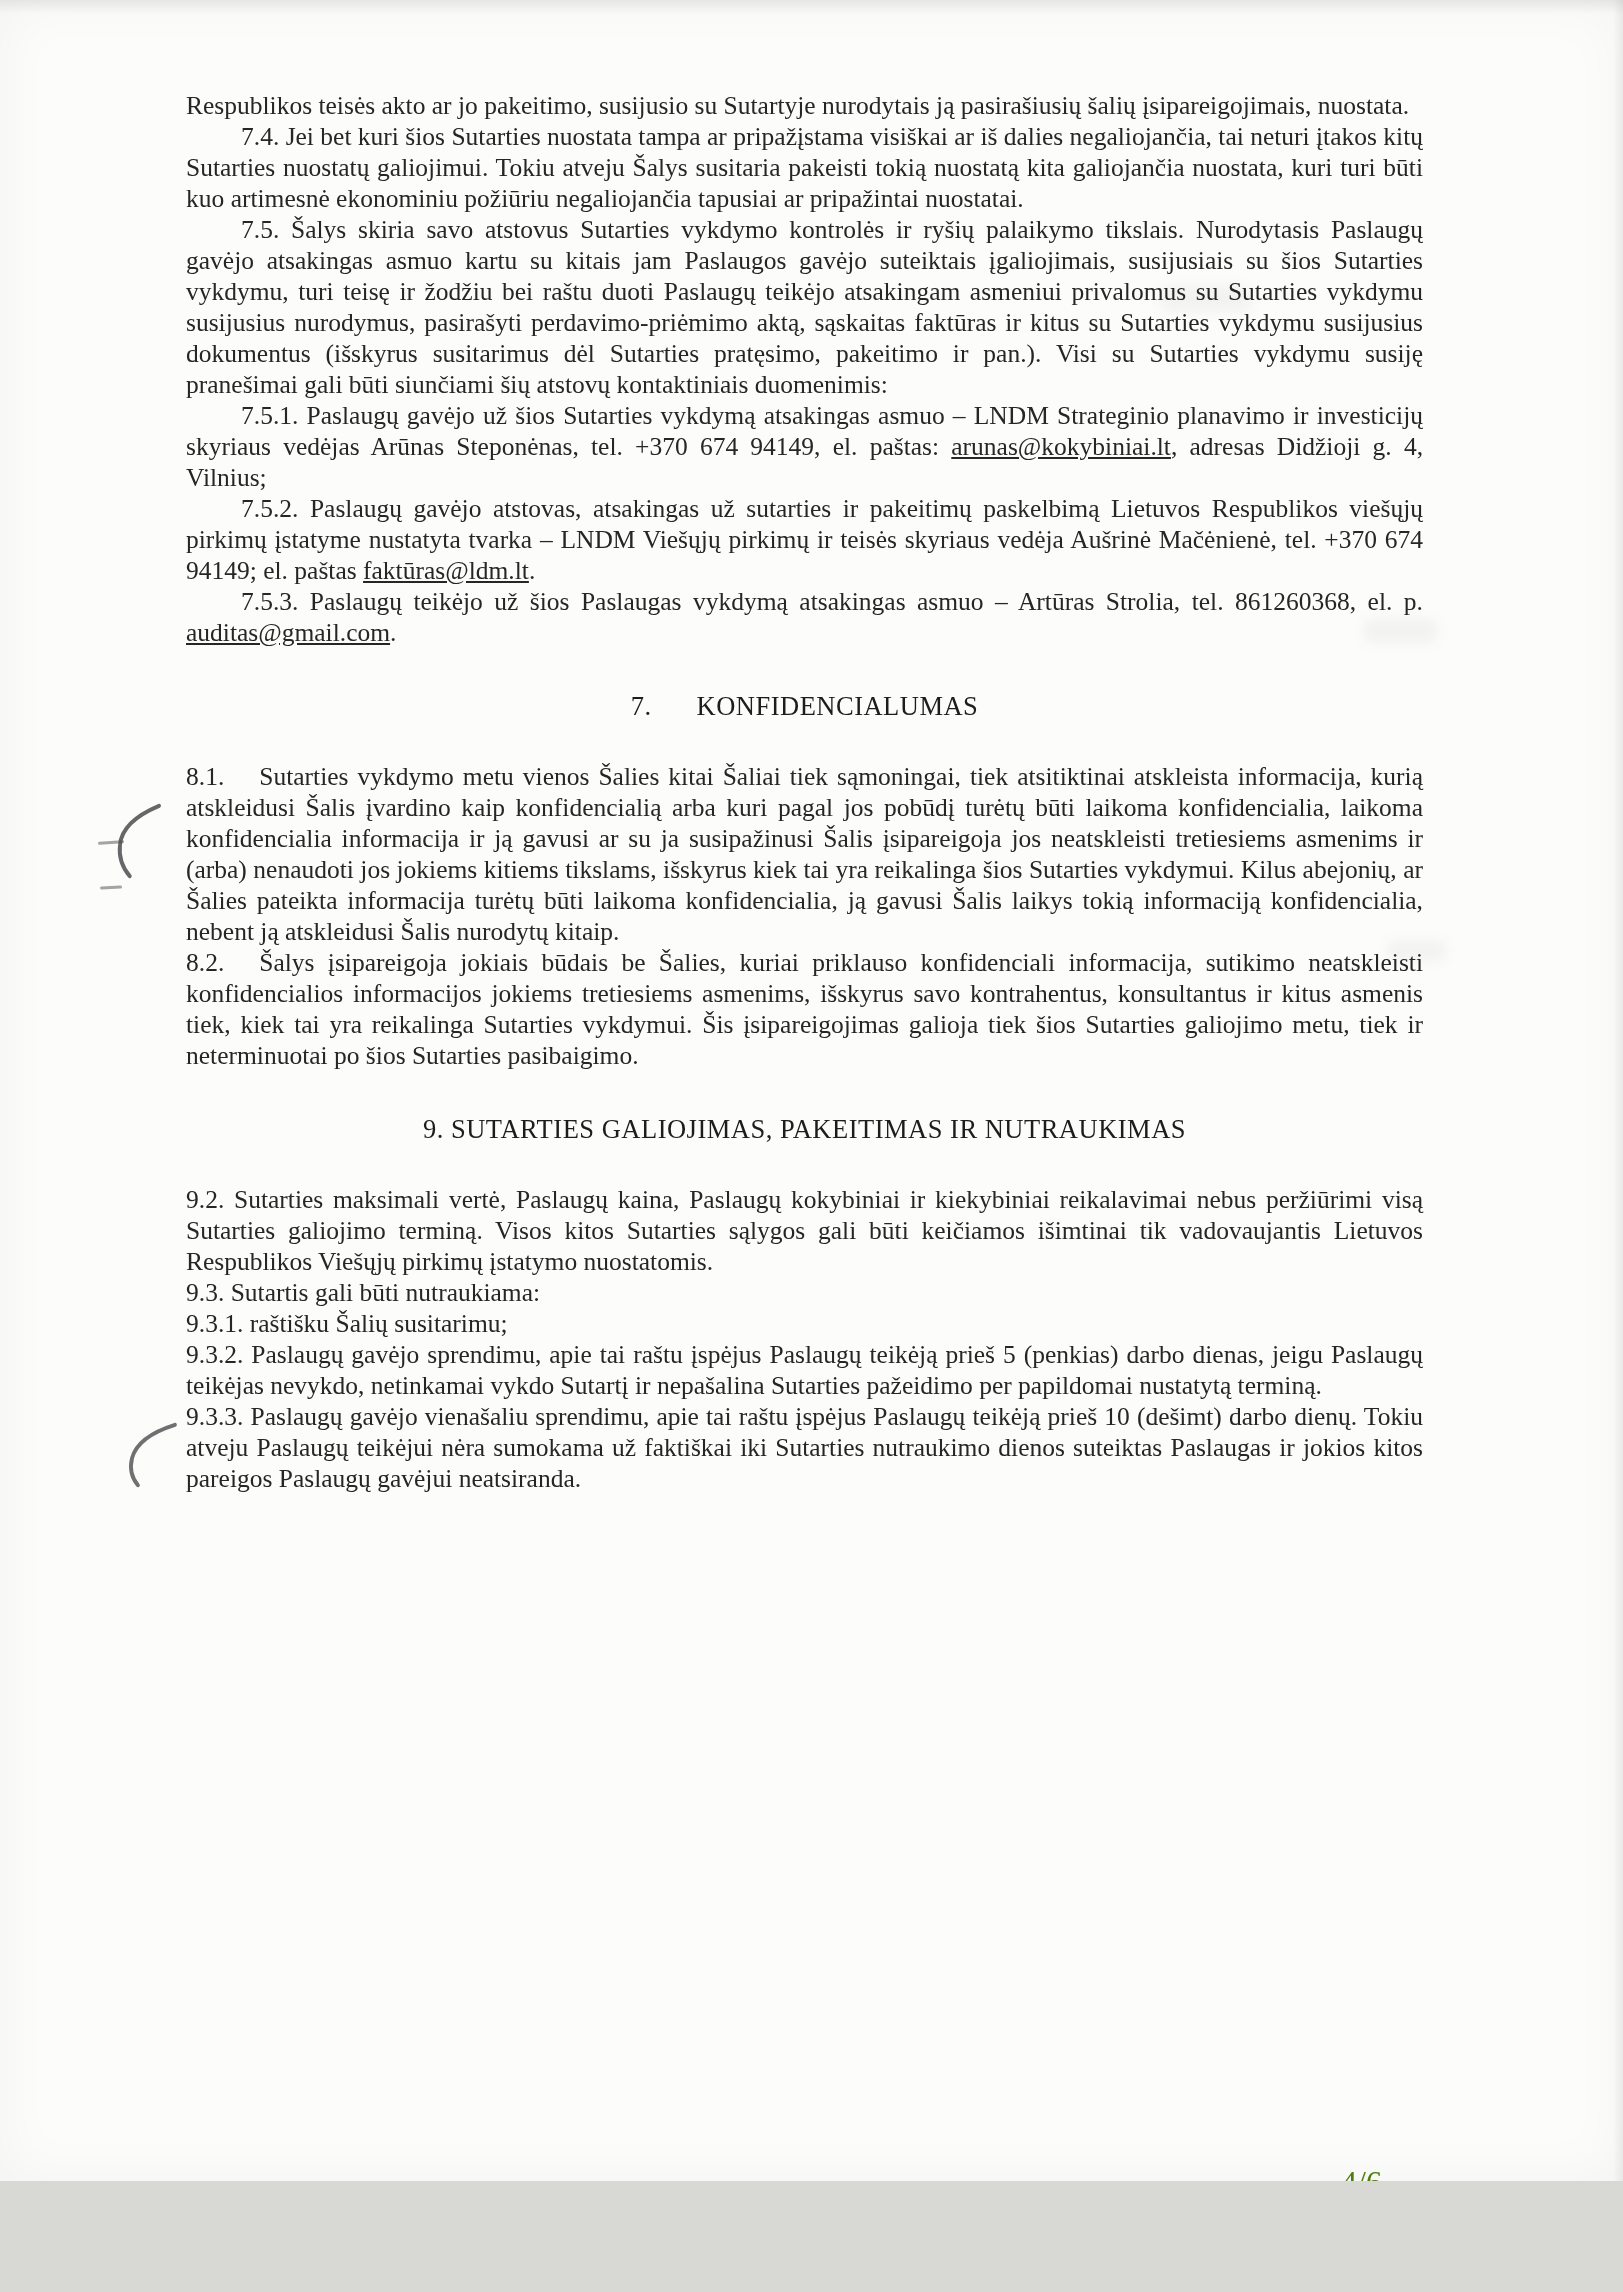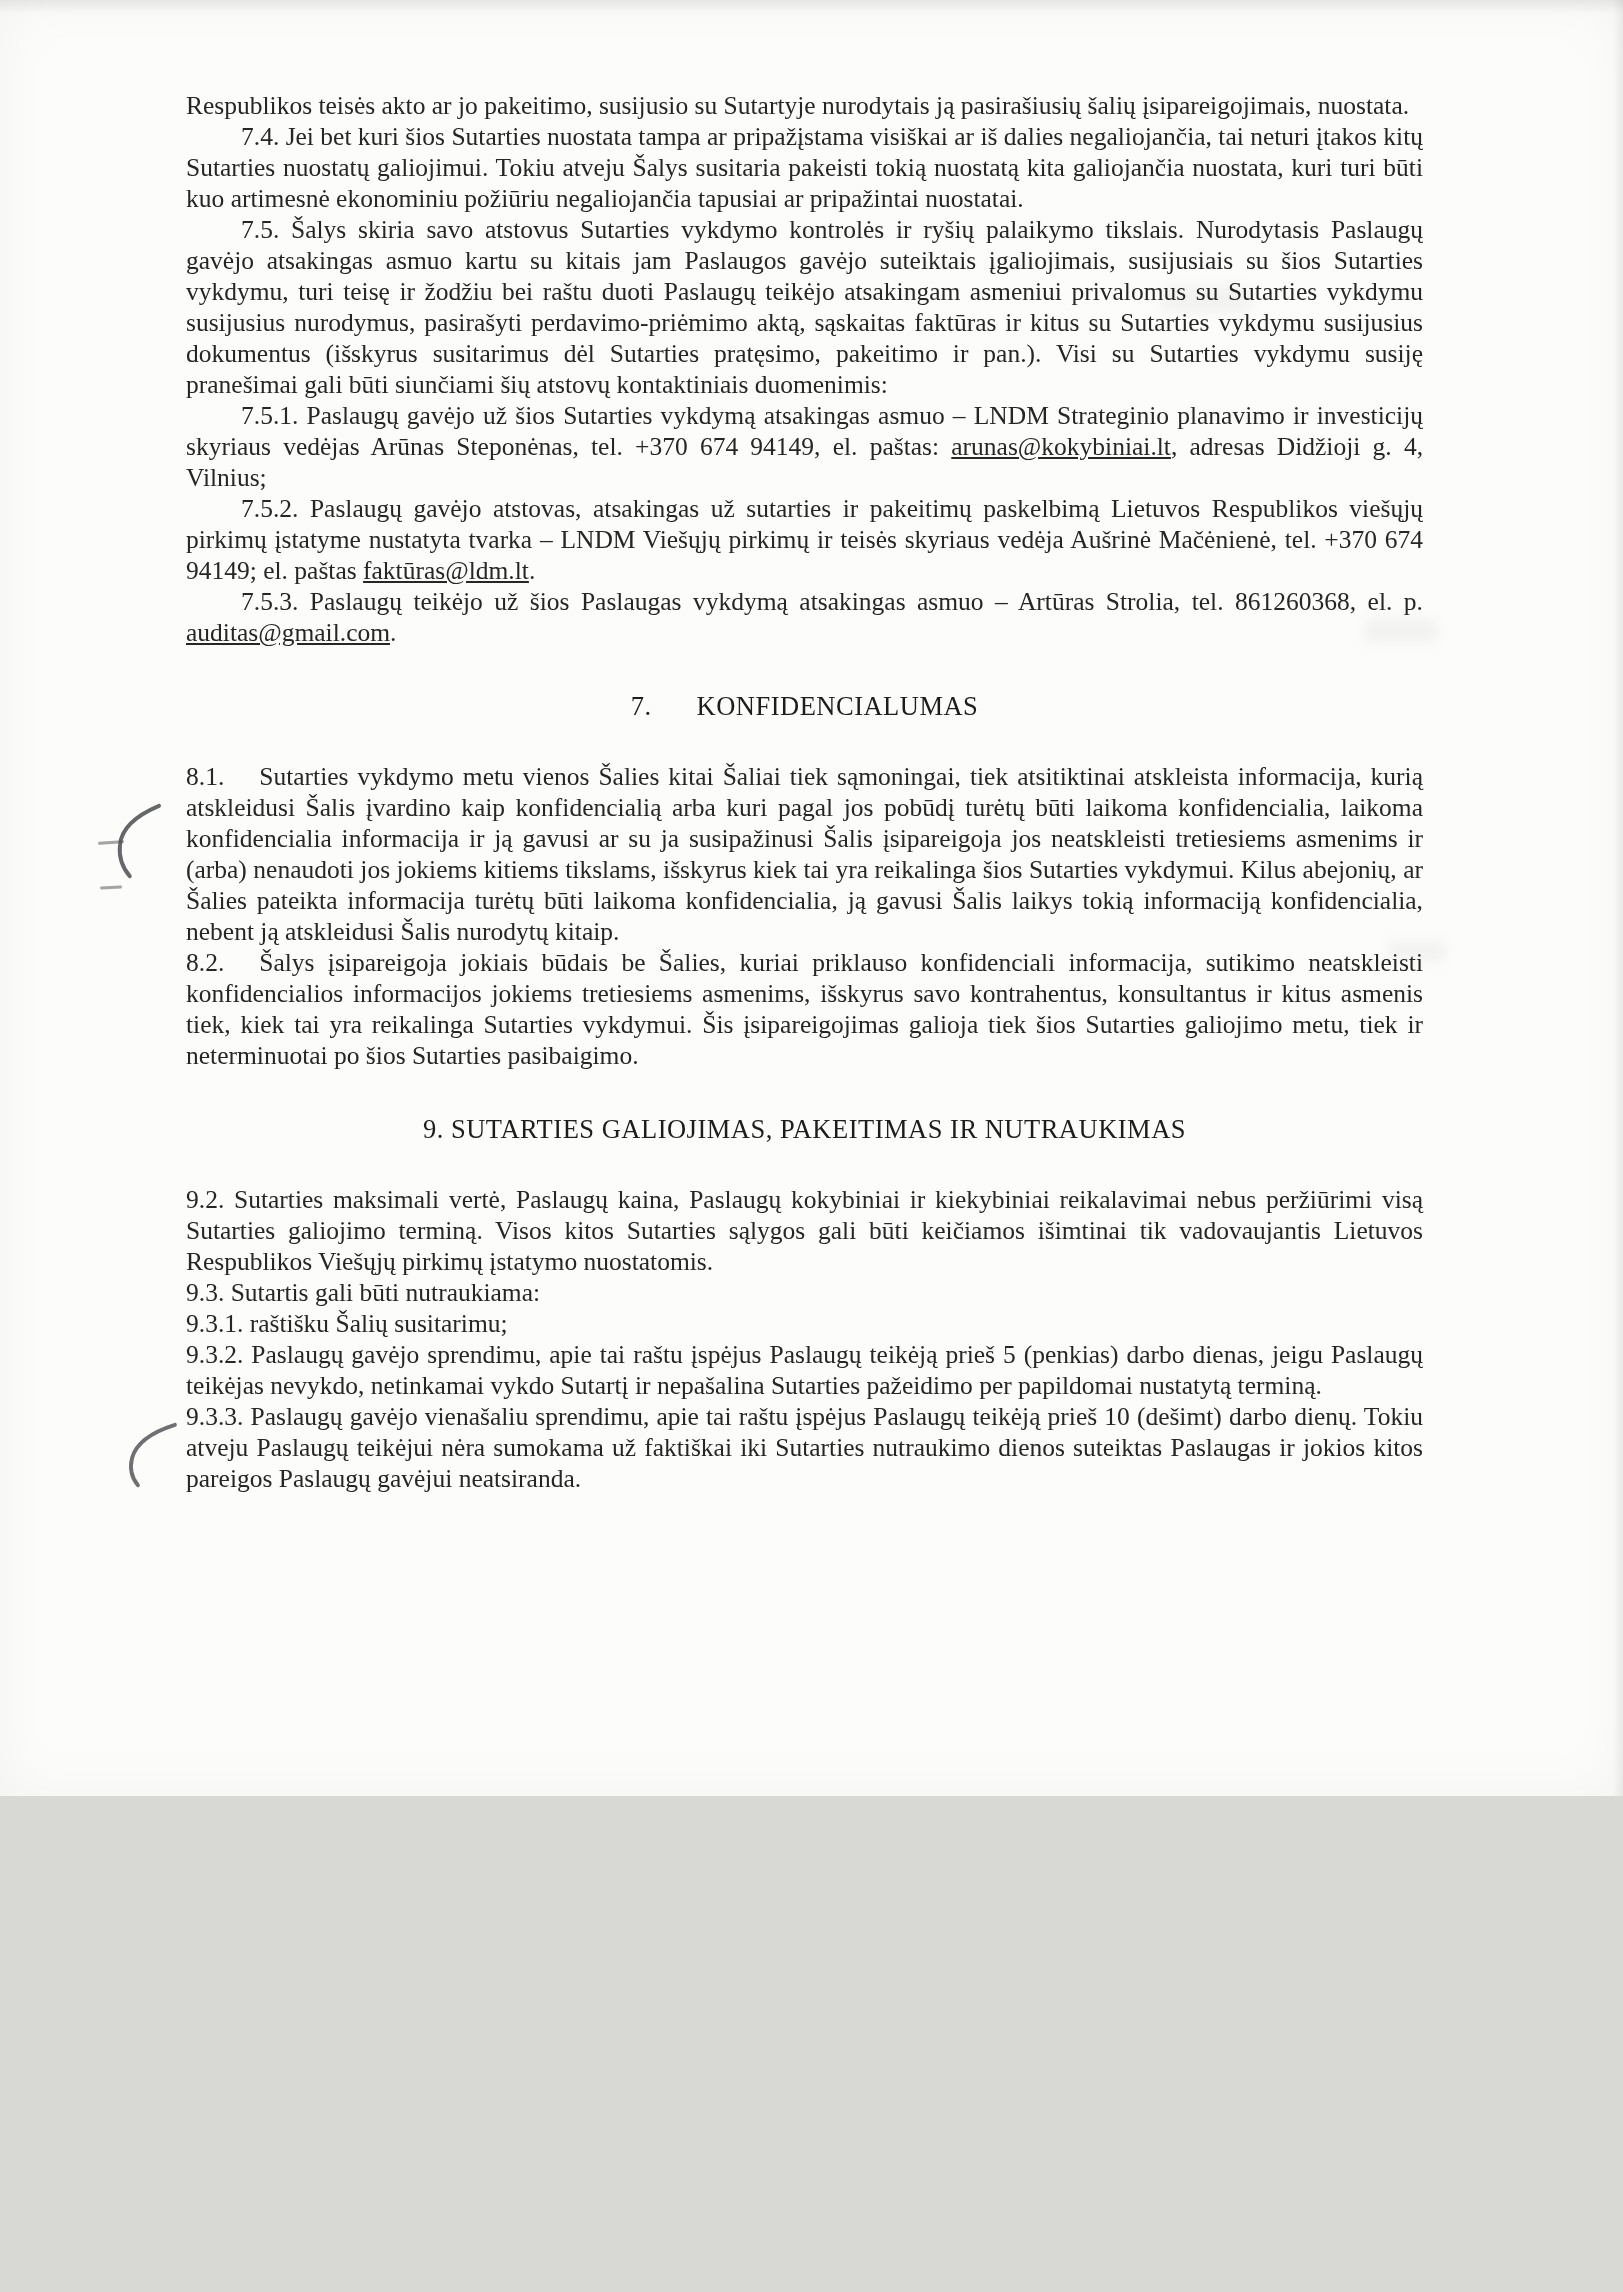--- a/index.html
+++ b/index.html
@@ -3,21 +3,21 @@
 <meta charset="utf-8">
 <style>
   html, body {
     margin: 0;
     padding: 0;
     background: #d8d8d4;
   }
   .page {
     position: relative;
     width: 1623px;
-    height: 1796px;
+    height: 2181px;
     margin: 0 auto;
     background: #fcfcfa;
     overflow: hidden;
     font-family: "Liberation Serif", serif;
     color: #262624;
     box-shadow: inset 0 0 59px rgba(0,0,0,0.04);
   }
   .content {
     position: absolute;
     left: 186px;

